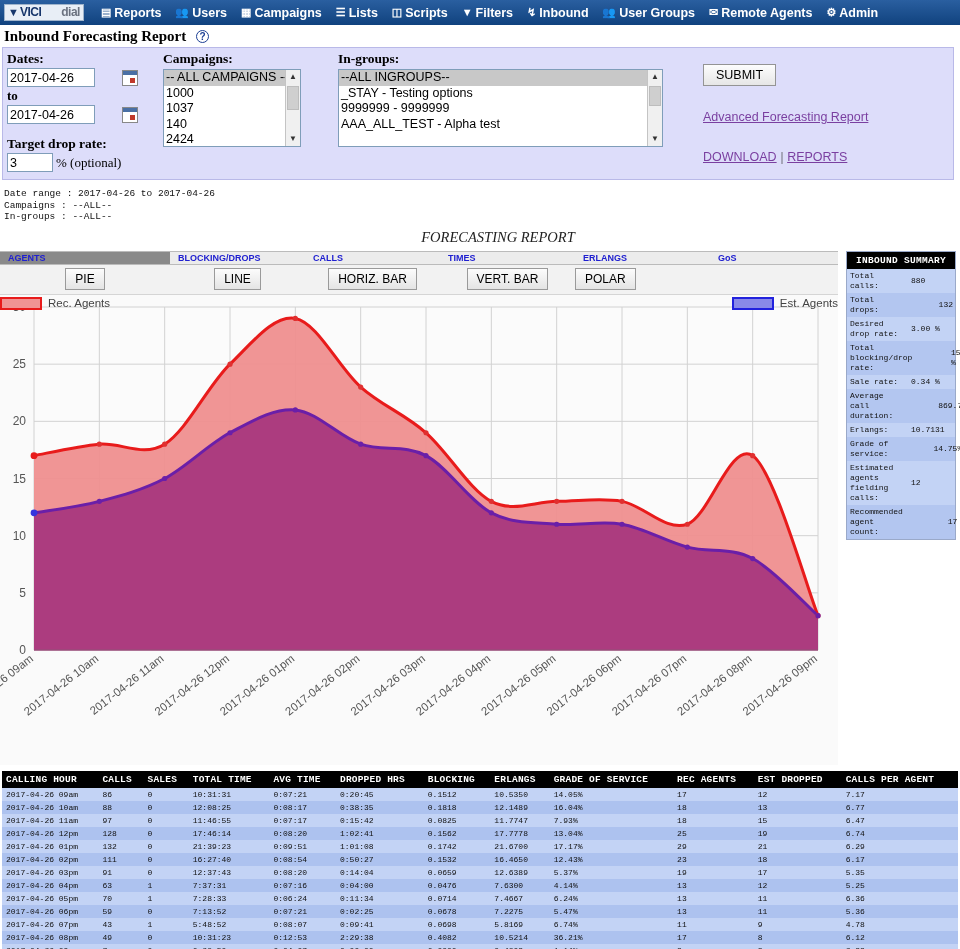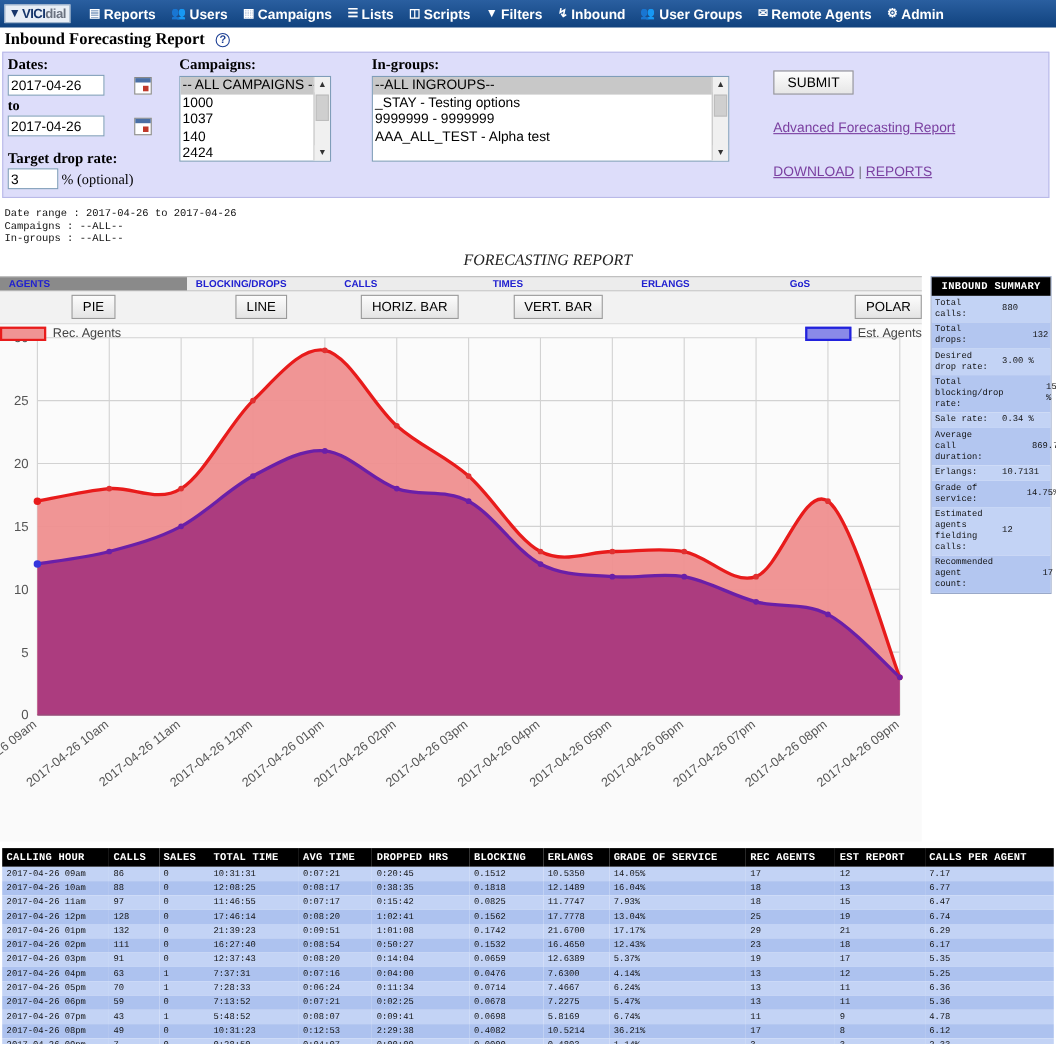--- a/index.html
+++ b/index.html
@@ -21,21 +21,21 @@
     white-space: nowrap;
   }
   .logo {
     display: inline-flex; align-items: center;
     background: #e8eef6;
     border: 1px solid #9fb4cc;
     height: 17px; padding: 0 3px; margin-right: 10px;
     font-weight: bold; font-size: 12px; line-height: 15px;
   }
   .logo .vt { color: #17366b; letter-spacing: -.5px; }
-  .logo .vd { color: #6b7280; letter-spacing: -.5px; }
+  .logo .vd { color: #6b7280; letter-spacing: -.5px; margin-left: 20px; }
   .logo .tri { color: #17366b; font-size: 11px; margin-right: 1px; }
   .navitem {
     color: #ffffff; font-weight: bold; font-size: 12.5px;
     margin: 0 7px; display: inline-flex; align-items: center;
     text-decoration: none; cursor: pointer;
   }
   .navitem .ico {
     display: inline-block; margin-right: 3px;
     font-size: 11px; line-height: 1;
   }
@@ -376,21 +376,21 @@
       </div>
     <div style="width:135px;display:flex;justify-content:center">
         <button class="chartbtn">LINE</button>
       </div>
     <div style="width:135px;display:flex;justify-content:center">
         <button class="chartbtn">HORIZ. BAR</button>
       </div>
     <div style="width:135px;display:flex;justify-content:center">
         <button class="chartbtn">VERT. BAR</button>
       </div>
-    <div style="flex:1;display:flex;justify-content:flex-end">
+    <div style="flex:1;display:flex;justify-content:flex-start">
         <button class="chartbtn">POLAR</button>
       </div>
   </div>
 
   <div class="plotbox">
     <div class="legend">
       <div class="lg-item">
         <span class="lg-swatch" id="sw0" style="border-color: rgb(232, 27, 27); background: rgb(240, 148, 148);"></span>
         <span class="lg-text">Rec. Agents</span>
       </div>
@@ -557,21 +557,21 @@
         <th>CALLING HOUR</th>
         <th>CALLS</th>
         <th>SALES</th>
         <th>TOTAL TIME</th>
         <th>AVG TIME</th>
         <th>DROPPED HRS</th>
         <th>BLOCKING</th>
         <th>ERLANGS</th>
         <th>GRADE OF SERVICE</th>
         <th>REC AGENTS</th>
-        <th>EST REPORT</th>
+        <th>EST DROPPED</th>
         <th>CALLS PER AGENT</th>
       </tr>
     </thead>
   <tbody id="tbody">
       <tr class="odd">
         <td>2017-04-26 09am</td>
         <td>86</td>
         <td>0</td>
         <td>10:31:31</td>
         <td>0:07:21</td>

